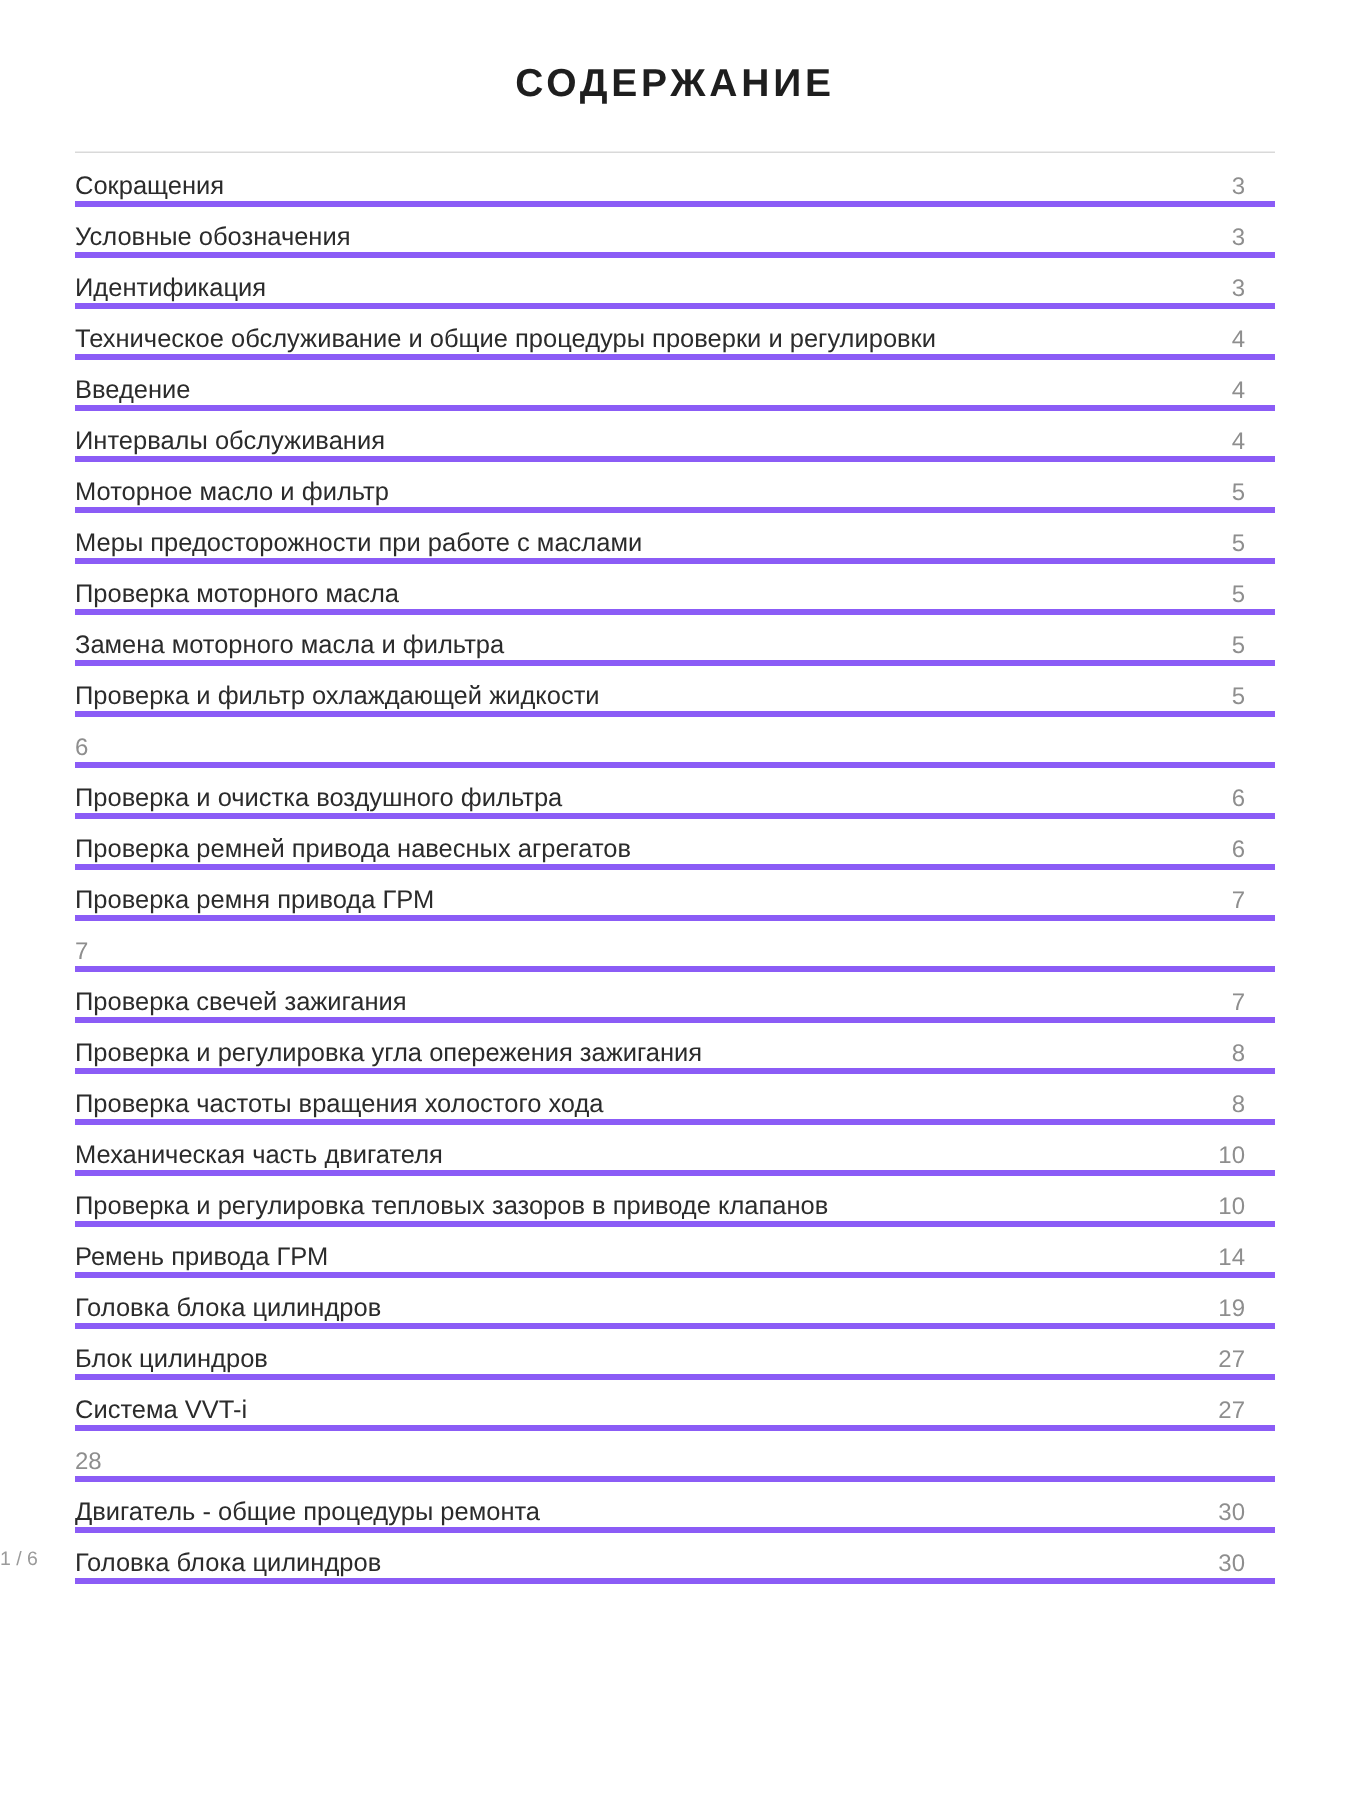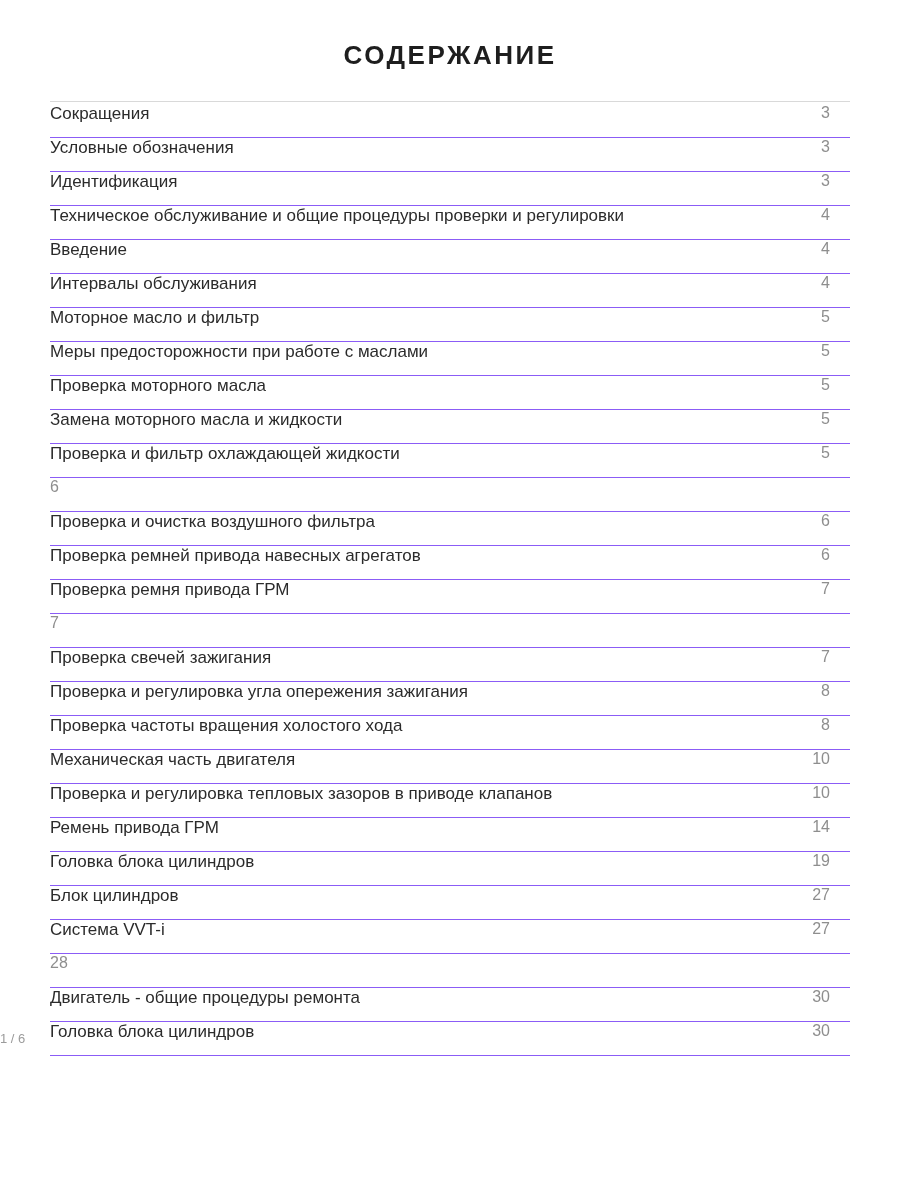--- a/index.html
+++ b/index.html
@@ -28,23 +28,23 @@
     border: none;
     border-top: 1px solid #d9d9d9;
     margin-top: 30px;
   }
   .toc {
     margin-top: 2px;
   }
   .toc-row {
     display: flex;
     justify-content: space-between;
-    align-items: flex-start;
+    align-items: flex-end;
     height: 34px;
-    border-bottom: 1px solid #8b5cf6;
+    border-bottom: 4px solid #8b5cf6;
     font-size: 17px;
     cursor: pointer;
   }
   .toc-label {
     color: #2b2b2b;
     white-space: nowrap;
   }
   .toc-page {
     color: #8e8e8e;
     padding-right: 20px;
@@ -106,21 +106,21 @@
     <span class="toc-label">Меры предосторожности при работе с маслами</span>
     <span class="toc-page">5</span>
   </div>
 
   <div class="toc-row">
     <span class="toc-label">Проверка моторного масла</span>
     <span class="toc-page">5</span>
   </div>
 
   <div class="toc-row">
-    <span class="toc-label">Замена моторного масла и жидкости</span>
+    <span class="toc-label">Замена моторного масла и фильтра</span>
     <span class="toc-page">5</span>
   </div>
 
   <div class="toc-row">
     <span class="toc-label">Проверка и фильтр охлаждающей жидкости</span>
     <span class="toc-page">5</span>
   </div>
 
   <div class="toc-row">
     <span class="toc-page">6</span>

